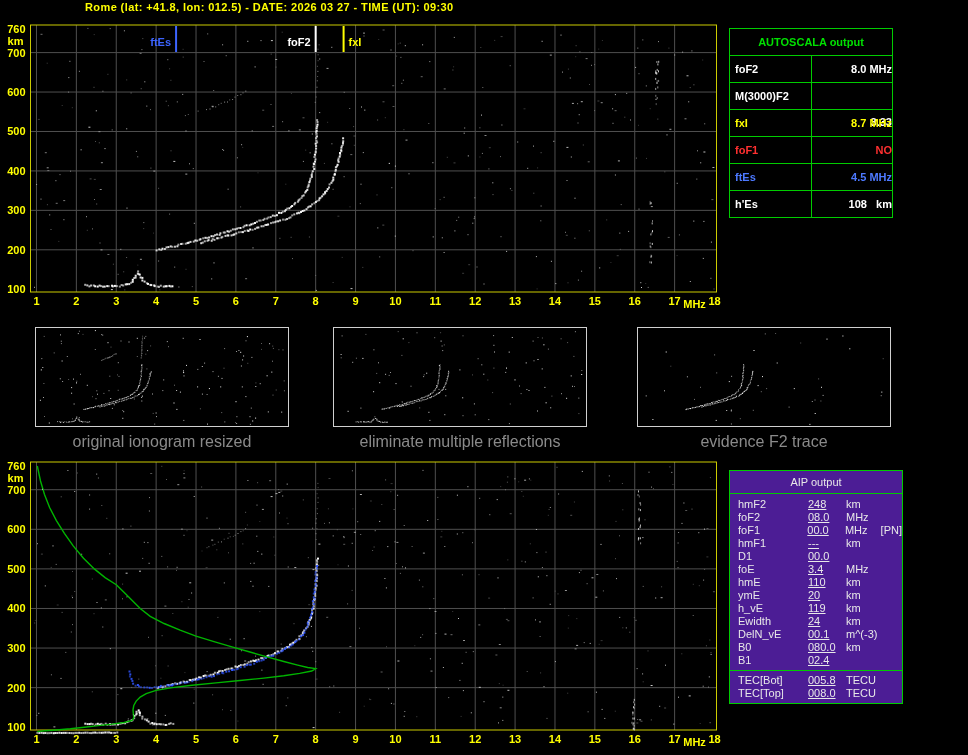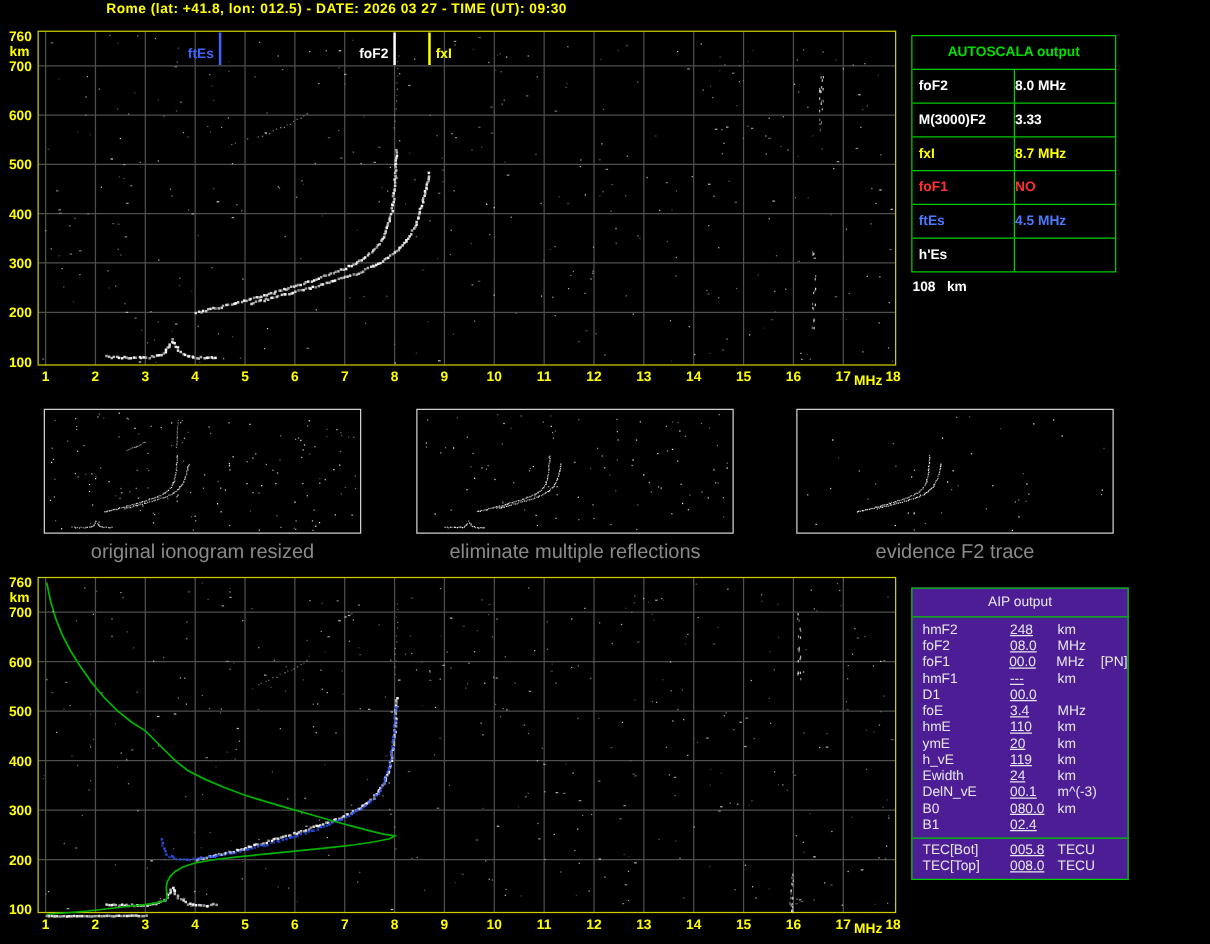--- a/index.html
+++ b/index.html
@@ -12,23 +12,23 @@
     font-weight:bold;font-size:11px;letter-spacing:.4px;white-space:pre;
   }
   svg.plot{position:absolute;left:0;}
   
   .as-table{
     position:absolute;left:729px;top:28px;width:162px;background:#000;
     border:1px solid #00cc00;color:#fff;font-size:11px;font-weight:bold;
   }
   .as-header{height:26px;line-height:26px;text-align:center;color:#00e000;border-bottom:1px solid #00cc00;}
   .as-row{display:flex;height:26px;line-height:26px;border-bottom:1px solid #00cc00;}
-  .as-row:last-child{border-bottom:none;flex-direction:column;}
+  .as-row:last-child{border-bottom:none;}
   .as-label{width:82px;padding-left:5px;border-right:1px solid #00cc00;box-sizing:border-box;white-space:pre;}
-  .as-value{flex:1;text-align:left;white-space:pre;}
+  .as-value{flex:1;text-align:right;white-space:pre;}
   
   .thumb{position:absolute;top:327px;width:254px;height:100px;box-sizing:border-box;border:1px solid #d0d0d0;background:#000;}
   .thumb-caption{position:absolute;top:433px;width:254px;text-align:center;color:#8a8a8a;font-size:16px;}
   
   .aip-table{
     position:absolute;left:729px;top:470px;width:172px;background:#4c1d95;
     border:1px solid #00cc00;color:#e8e8e8;font-size:11px;
   }
   .aip-header{height:22px;line-height:22px;text-align:center;border-bottom:1px solid #00cc00;}
   .aip-body{padding:4px 0 3px 8px;}
@@ -837,21 +837,21 @@
       <rect x="655.7" y="89.1" width="1" height="2" fill="#ddd" opacity="0.40"></rect>
     </g>
   </svg>
 
 <div class="as-table">
   <div class="as-header">AUTOSCALA output</div>
 <div class="as-row" style="color: rgb(255, 255, 255);">
       <div class="as-label">foF2</div>
       <div class="as-value">8.0 MHz</div>
     </div>
-    <div class="as-row" style="color: rgb(255, 255, 255);">
+    <div class="as-row" style="color: rgb(255, 255, 255); flex-direction: column;">
       <div class="as-label">M(3000)F2</div>
       <div class="as-value">3.33</div>
     </div>
     <div class="as-row" style="color: rgb(255, 255, 0);">
       <div class="as-label">fxI</div>
       <div class="as-value">8.7 MHz</div>
     </div>
     <div class="as-row" style="color: rgb(255, 48, 48);">
       <div class="as-label">foF1</div>
       <div class="as-value">NO</div>

